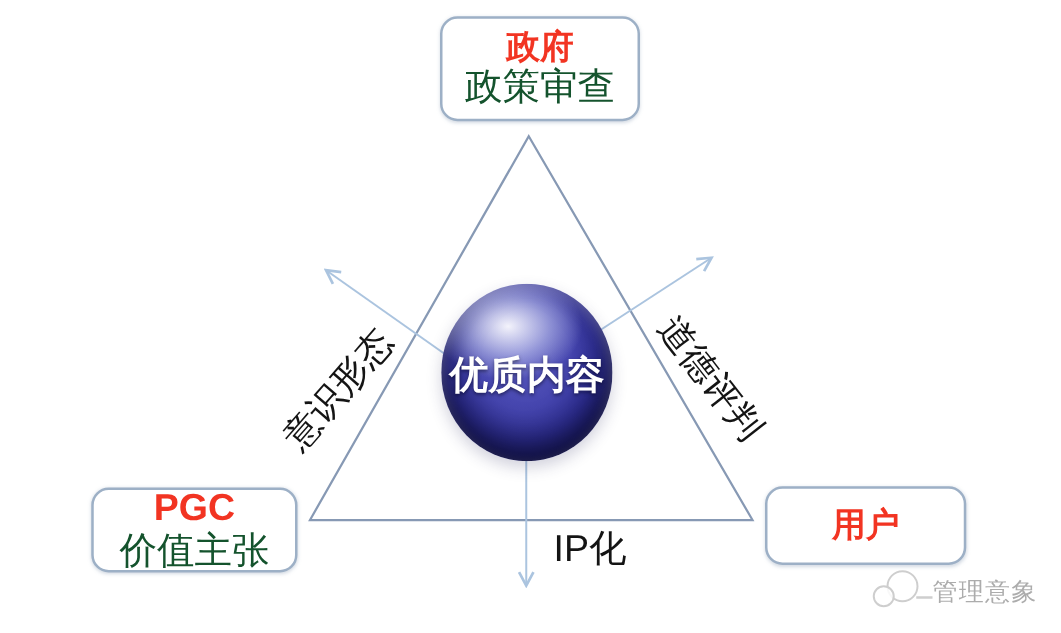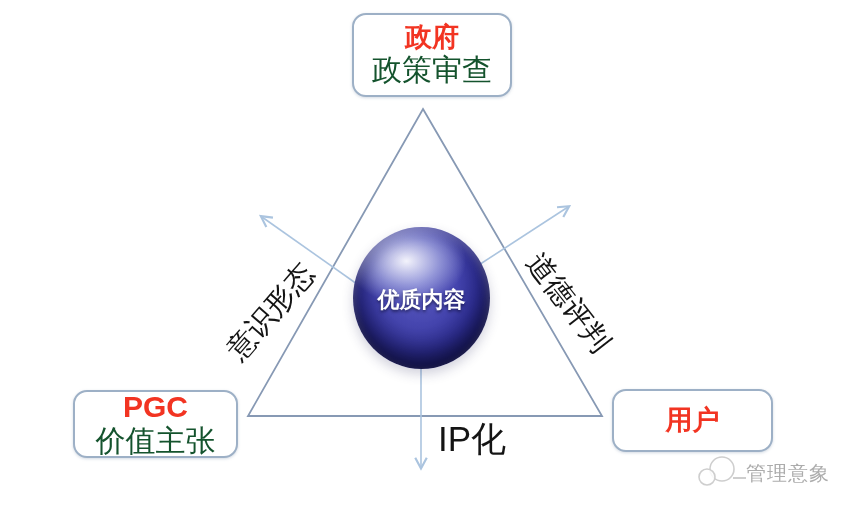--- a/index.html
+++ b/index.html
@@ -69,21 +69,21 @@
       inset 0 4px 10px rgba(255,255,255,0.25),
       inset 0 -14px 26px rgba(0,0,15,0.6),
       0 5px 12px rgba(45,45,95,0.22);
     display: flex;
     align-items: center;
     justify-content: center;
   }
   #sphere-label {
     color: #ffffff;
     font-weight: bold;
-    font-size: 22px;
+    font-size: 31px;
     white-space: nowrap;
     text-shadow: 0 2px 3px rgba(0,0,20,0.5);
     margin-top: 4px;
   }
 
   
   .edge-label {
     position: absolute;
     color: #141414;
     font-size: 29px;
@@ -93,21 +93,21 @@
   #label-ideology {
     left: 271px; top: 312px;
     transform: translate(-50%,-50%) rotate(-49deg);
   }
   #label-moral {
     left: 568px; top: 303px;
     transform: translate(-50%,-50%) rotate(52deg);
   }
   #label-ip {
     left: 472px; top: 439px;
-    font-size: 35px;
+    font-size: 30px;
     transform: translate(-50%,-50%);
   }
 
   
   #watermark {
     position: absolute;
     left: 695px; top: 452px;
     width: 154px; height: 48px;
     z-index: 4;
     opacity: 0.85;

